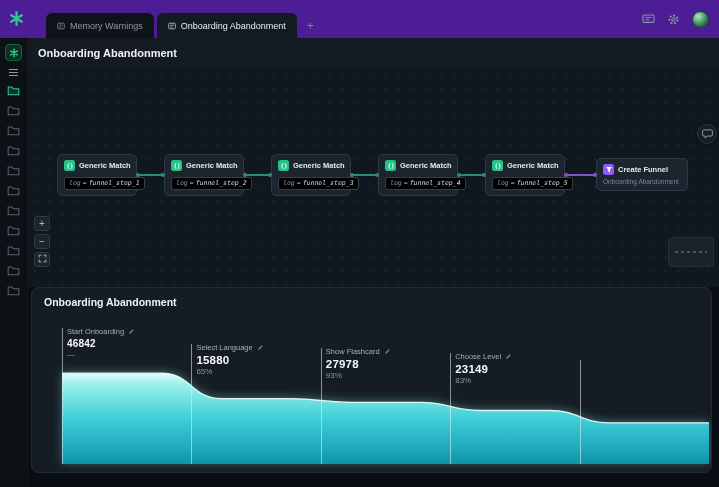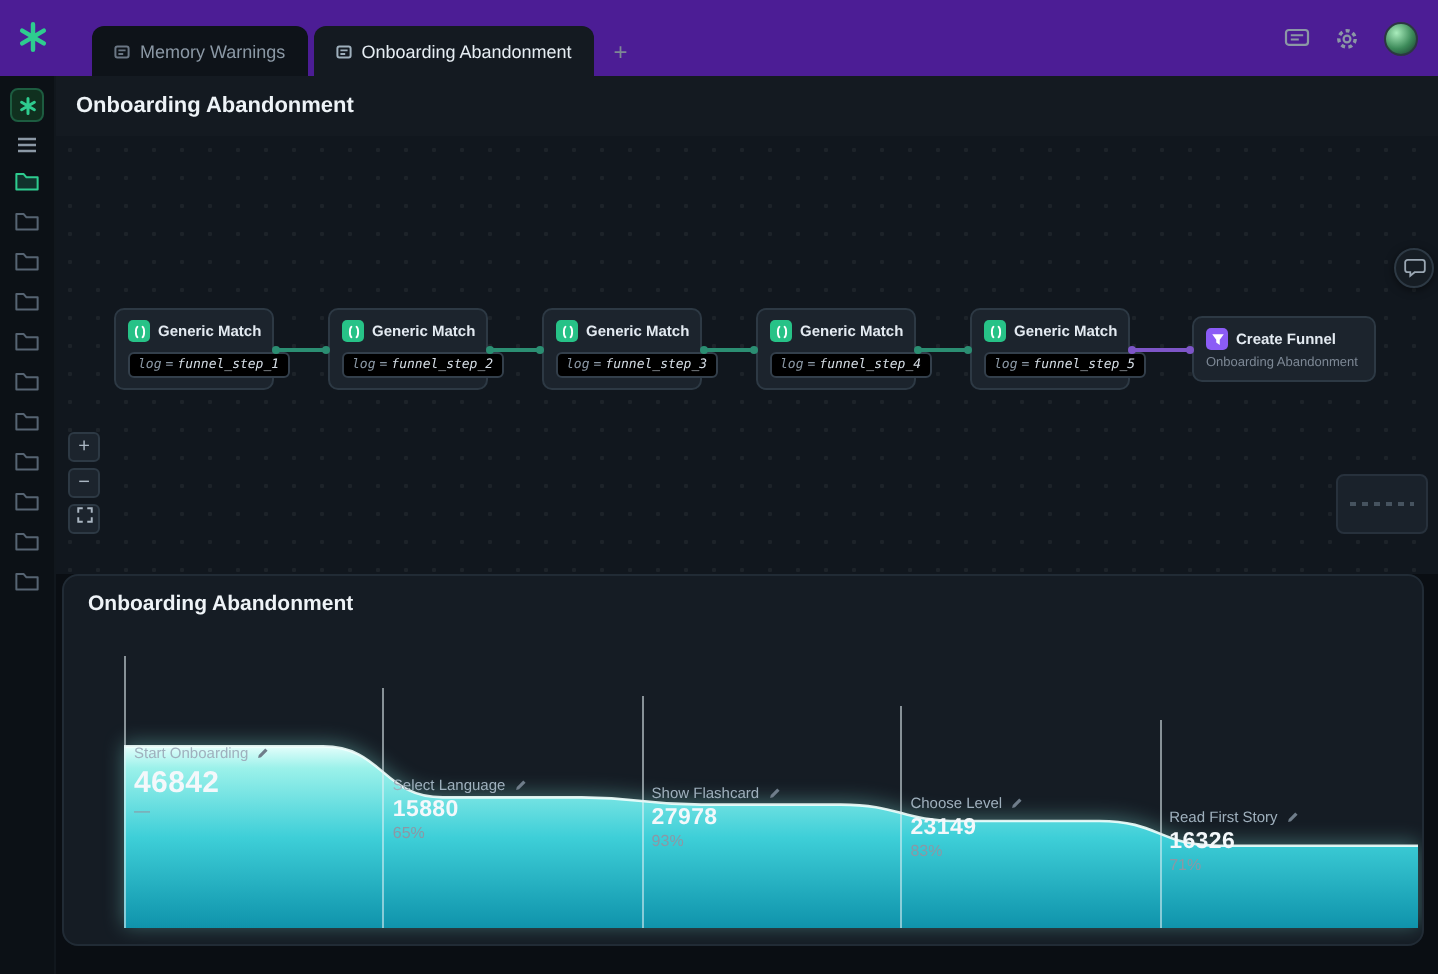--- a/index.html
+++ b/index.html
@@ -72,29 +72,29 @@
   
   .panel { position:relative; height:186px; margin:0 7px 14px 3px; background:#151c24; border:1px solid #212b35;
            border-radius:8px; overflow:hidden; }
   .panel-title { padding:8px 12px 0 12px; font-size:10.5px; font-weight:bold; color:#eef3f7; }
   .chart { position:absolute; left:30px; right:2px; top:26px; bottom:8px; }
   .chart svg.area { position:absolute; left:0; top:0; width:100%; height:100%;
                     filter:drop-shadow(0 -1px 5px rgba(140,245,235,.35)); }
   .vline { position:absolute; width:1px; bottom:0; background:rgba(230,242,246,.55); z-index:2; }
   .v1 { left:0;   top:14px; } .v2 { left:20%; top:30px; } .v3 { left:40%; top:34px; }
   .v4 { left:60%; top:39px; } .v5 { left:80%; top:46px; }
-  .stage { position:absolute; z-index:3;margin-top:45px; }
+  .stage { position:absolute; z-index:3; }
   .s1 { left:5px;             top:13px; } .s2 { left:calc(20% + 5px); top:29px; }
   .s3 { left:calc(40% + 5px); top:33px; } .s4 { left:calc(60% + 5px); top:38px; }
   .s5 { left:calc(80% + 5px); top:45px; }
   .stage-head { display:flex; align-items:center; gap:4px; }
   .stage-name { font-size:7.5px; color:#9fb0bd; white-space:nowrap; }
   .pencil { line-height:0; cursor:pointer; }
   .stage-value { margin-top:2px; font-size:11.5px; font-weight:bold; color:#f4f8fb; letter-spacing:.2px; }
-  .s1 .stage-value { font-size:15px; }
+  .s1 .stage-value { font-size:10px; }
   .stage-sub { margin-top:1px; font-size:8px; color:#8b98a5; }
 </style>
 </head>
 <body>
 
 <div class="app">
 
   <div class="topbar">
     <span class="logo">
       <svg viewBox="0 0 16 16" width="17" height="17">
@@ -363,28 +363,18 @@
           <div class="stage s4">
             <div class="stage-head">
                 <span class="stage-name">Choose Level</span>
               <span class="pencil"><svg width="7" height="7" viewBox="0 0 8 8">
                     <path d="M1.2 6.8l1.7-.4L6.6 2.7 5.3 1.4 1.6 5.1Z" fill="#6f7d8a"></path>
                   </svg></span>
               </div>
             <div class="stage-value">23149</div>
             <div class="stage-sub">83%</div>
           </div>
-          <div class="stage s5">
-            <div class="stage-head">
-                <span class="stage-name">Read First Story</span>
-              <span class="pencil"><svg width="7" height="7" viewBox="0 0 8 8">
-                    <path d="M1.2 6.8l1.7-.4L6.6 2.7 5.3 1.4 1.6 5.1Z" fill="#6f7d8a"></path>
-                  </svg></span>
-              </div>
-            <div class="stage-value">16326</div>
-            <div class="stage-sub">71%</div>
-          </div>
         </div>
       </div>
 
     </div>
   </div>
 </div>
 
 </body></html>

